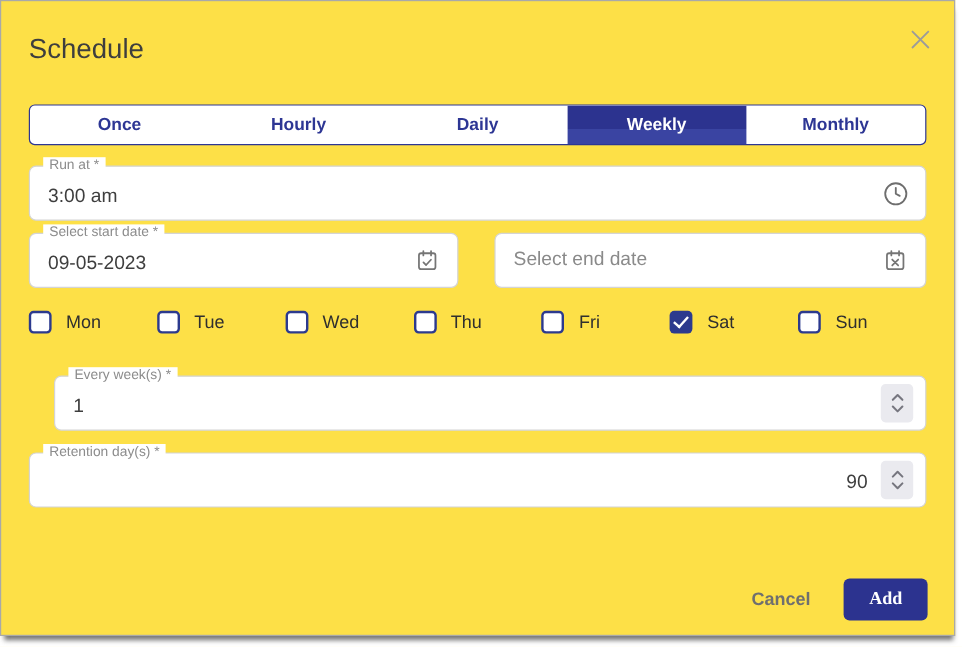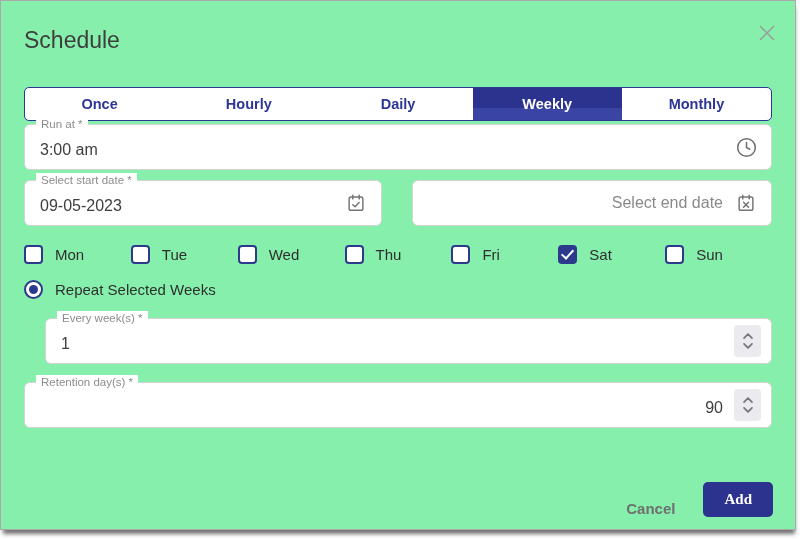--- a/index.html
+++ b/index.html
@@ -5,21 +5,21 @@
   * { box-sizing: border-box; margin: 0; padding: 0; }
   html, body {
     width: 802px; height: 539px;
     font-family: "Liberation Sans", "DejaVu Sans", sans-serif;
     background: #ffffff;
     overflow: hidden;
   }
   .dialog {
     position: relative;
     width: 796px; height: 530px;
-    background: #86efac;
+    background: #fde047;
     border: 1px solid #a9a9a9;
     box-shadow: 1px 6px 4px -2px rgba(90,90,90,0.85);
   }
   .content { padding: 0 23px; }
 
   
   .title {
     margin-top: 26px;
     font-size: 23px;
     color: #3e3e3e;
@@ -58,21 +58,21 @@
   
   .mfield {
     position: relative;
     border: 1px solid #d4d4d4;
     border-radius: 6px;
     height: 46px;
     display: flex; align-items: center;
     padding: 6px 48px 0 15px;
     background: #fff;
   }
-  .mfield.no-label { padding-top: 0; justify-content: flex-end; }
+  .mfield.no-label { padding-top: 0; }
   .flabel {
     position: absolute;
     top: -8px; left: 11px;
     background: #fff;
     padding: 0 5px;
     font-size: 11.5px;
     color: #8c8c8c;
     line-height: 15px;
     white-space: nowrap;
   }
@@ -90,21 +90,21 @@
     position: absolute;
     right: 10px; top: 50%;
     transform: translateY(-50%);
     width: 27px; height: 32px;
     background: #eaeaef;
     border-radius: 4px;
     display: flex; align-items: center; justify-content: center;
     cursor: pointer;
   }
 
-  .run-at { margin-top: 3px; }
+  .run-at { margin-top: 17px; }
   .date-row { margin-top: 10px; display: flex; }
   .start-date { width: 363px; }
   .end-date { width: 365px; margin-left: 30px; }
 
   
   .weekdays {
     margin-top: 17px;
     display: flex;
     height: 22px;
     align-items: center;
@@ -164,21 +164,21 @@
     background: #2c3a8e;
   }
 
   .every-weeks { margin-top: 19px; margin-left: 21px; }
   .retention { margin-top: 18px; justify-content: flex-end; }
 
   
   .footer {
     position: absolute;
     right: 22px; bottom: 12px;
-    display: flex; align-items: flex-end;
+    display: flex; align-items: center;
     gap: 28px;
   }
   .cancel-btn {
     font-size: 15px;
     font-weight: 700;
     color: #6f6f6f;
     background: none; border: none;
     cursor: pointer;
     font-family: inherit;
   }
@@ -277,24 +277,20 @@
         <span class="cb checked"></span>
         <span class="day-label">Sat</span>
       </label>
       <label class="day">
         <span class="cb"></span>
         <span class="day-label">Sun</span>
       </label>
     </div>
 
     <div class="radio-row">
-      <label class="radio-opt">
-        <span class="radio selected"></span>
-        <span class="radio-label">Repeat Selected Weeks</span>
-      </label>
     </div>
 
     <div class="mfield every-weeks">
       <span class="flabel">Every week(s) *</span>
       <span class="fvalue">1</span>
       <span class="spinner">
         <svg width="12" height="18" viewBox="0 0 12 18" fill="none" stroke="#76767f" stroke-width="1.7" stroke-linecap="round" stroke-linejoin="round">
           <polyline points="2,6.2 6,2.2 10,6.2"></polyline>
           <polyline points="2,11.8 6,15.8 10,11.8"></polyline>
         </svg>

